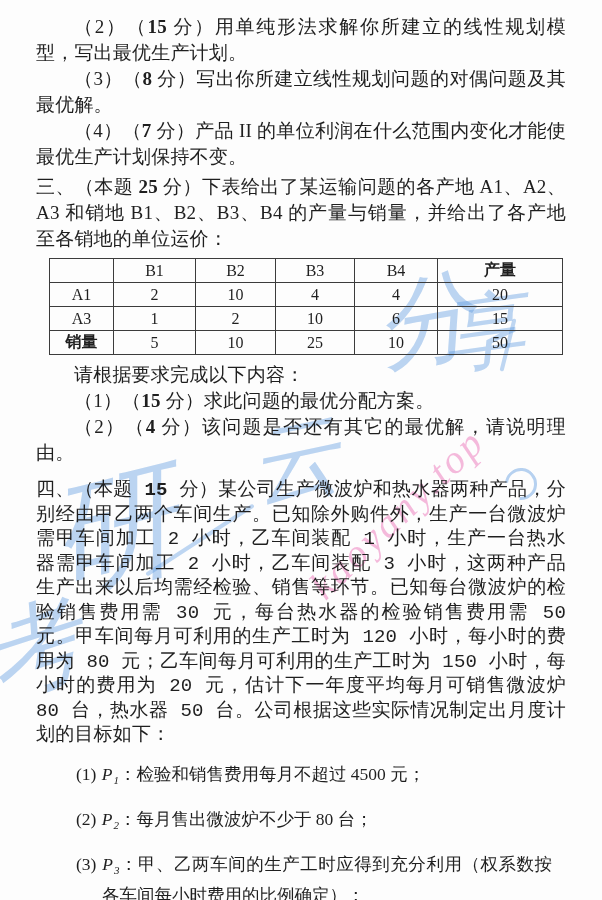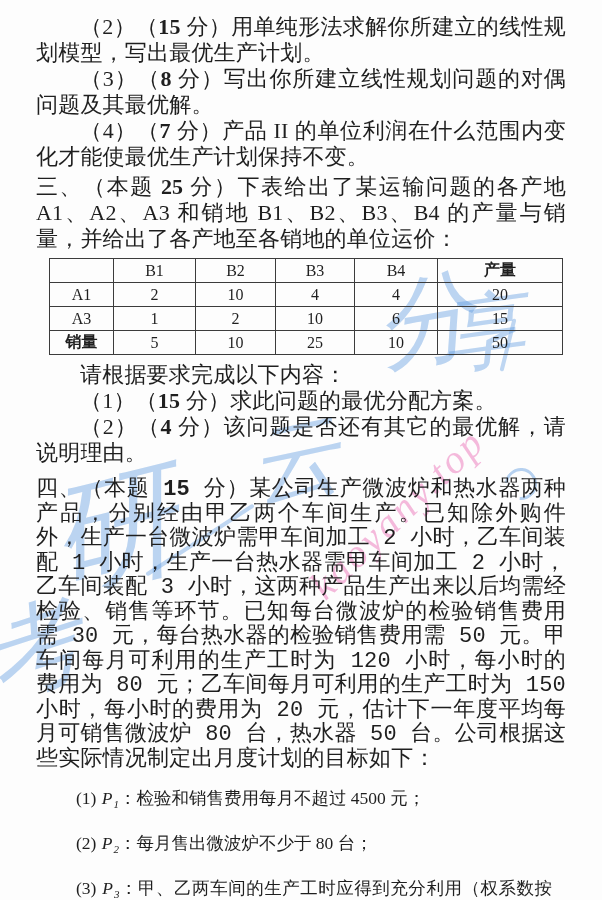--- a/index.html
+++ b/index.html
@@ -15,21 +15,21 @@
     background:#fdfdfd;
     color:#1f1f1f;
   }
   .content{
     position:relative;
     padding:14px 36px 0 36px;
     z-index:2;
   }
   .para{
     margin:0;
-    font-size:22px;
+    font-size:19px;
     line-height:26px;
     text-align:justify;
     letter-spacing:0.2px;
   }
   .ind{text-indent:2em;}
   .sec3{margin-top:4px;}
   .sec4{margin-top:12px;line-height:24.5px;font-family:Liberation Mono, monospace;}
   .b{font-weight:700;}
   .i{font-style:italic;padding:0 1px;}
   .s{font-size:11px;vertical-align:-4px;font-style:italic;}

